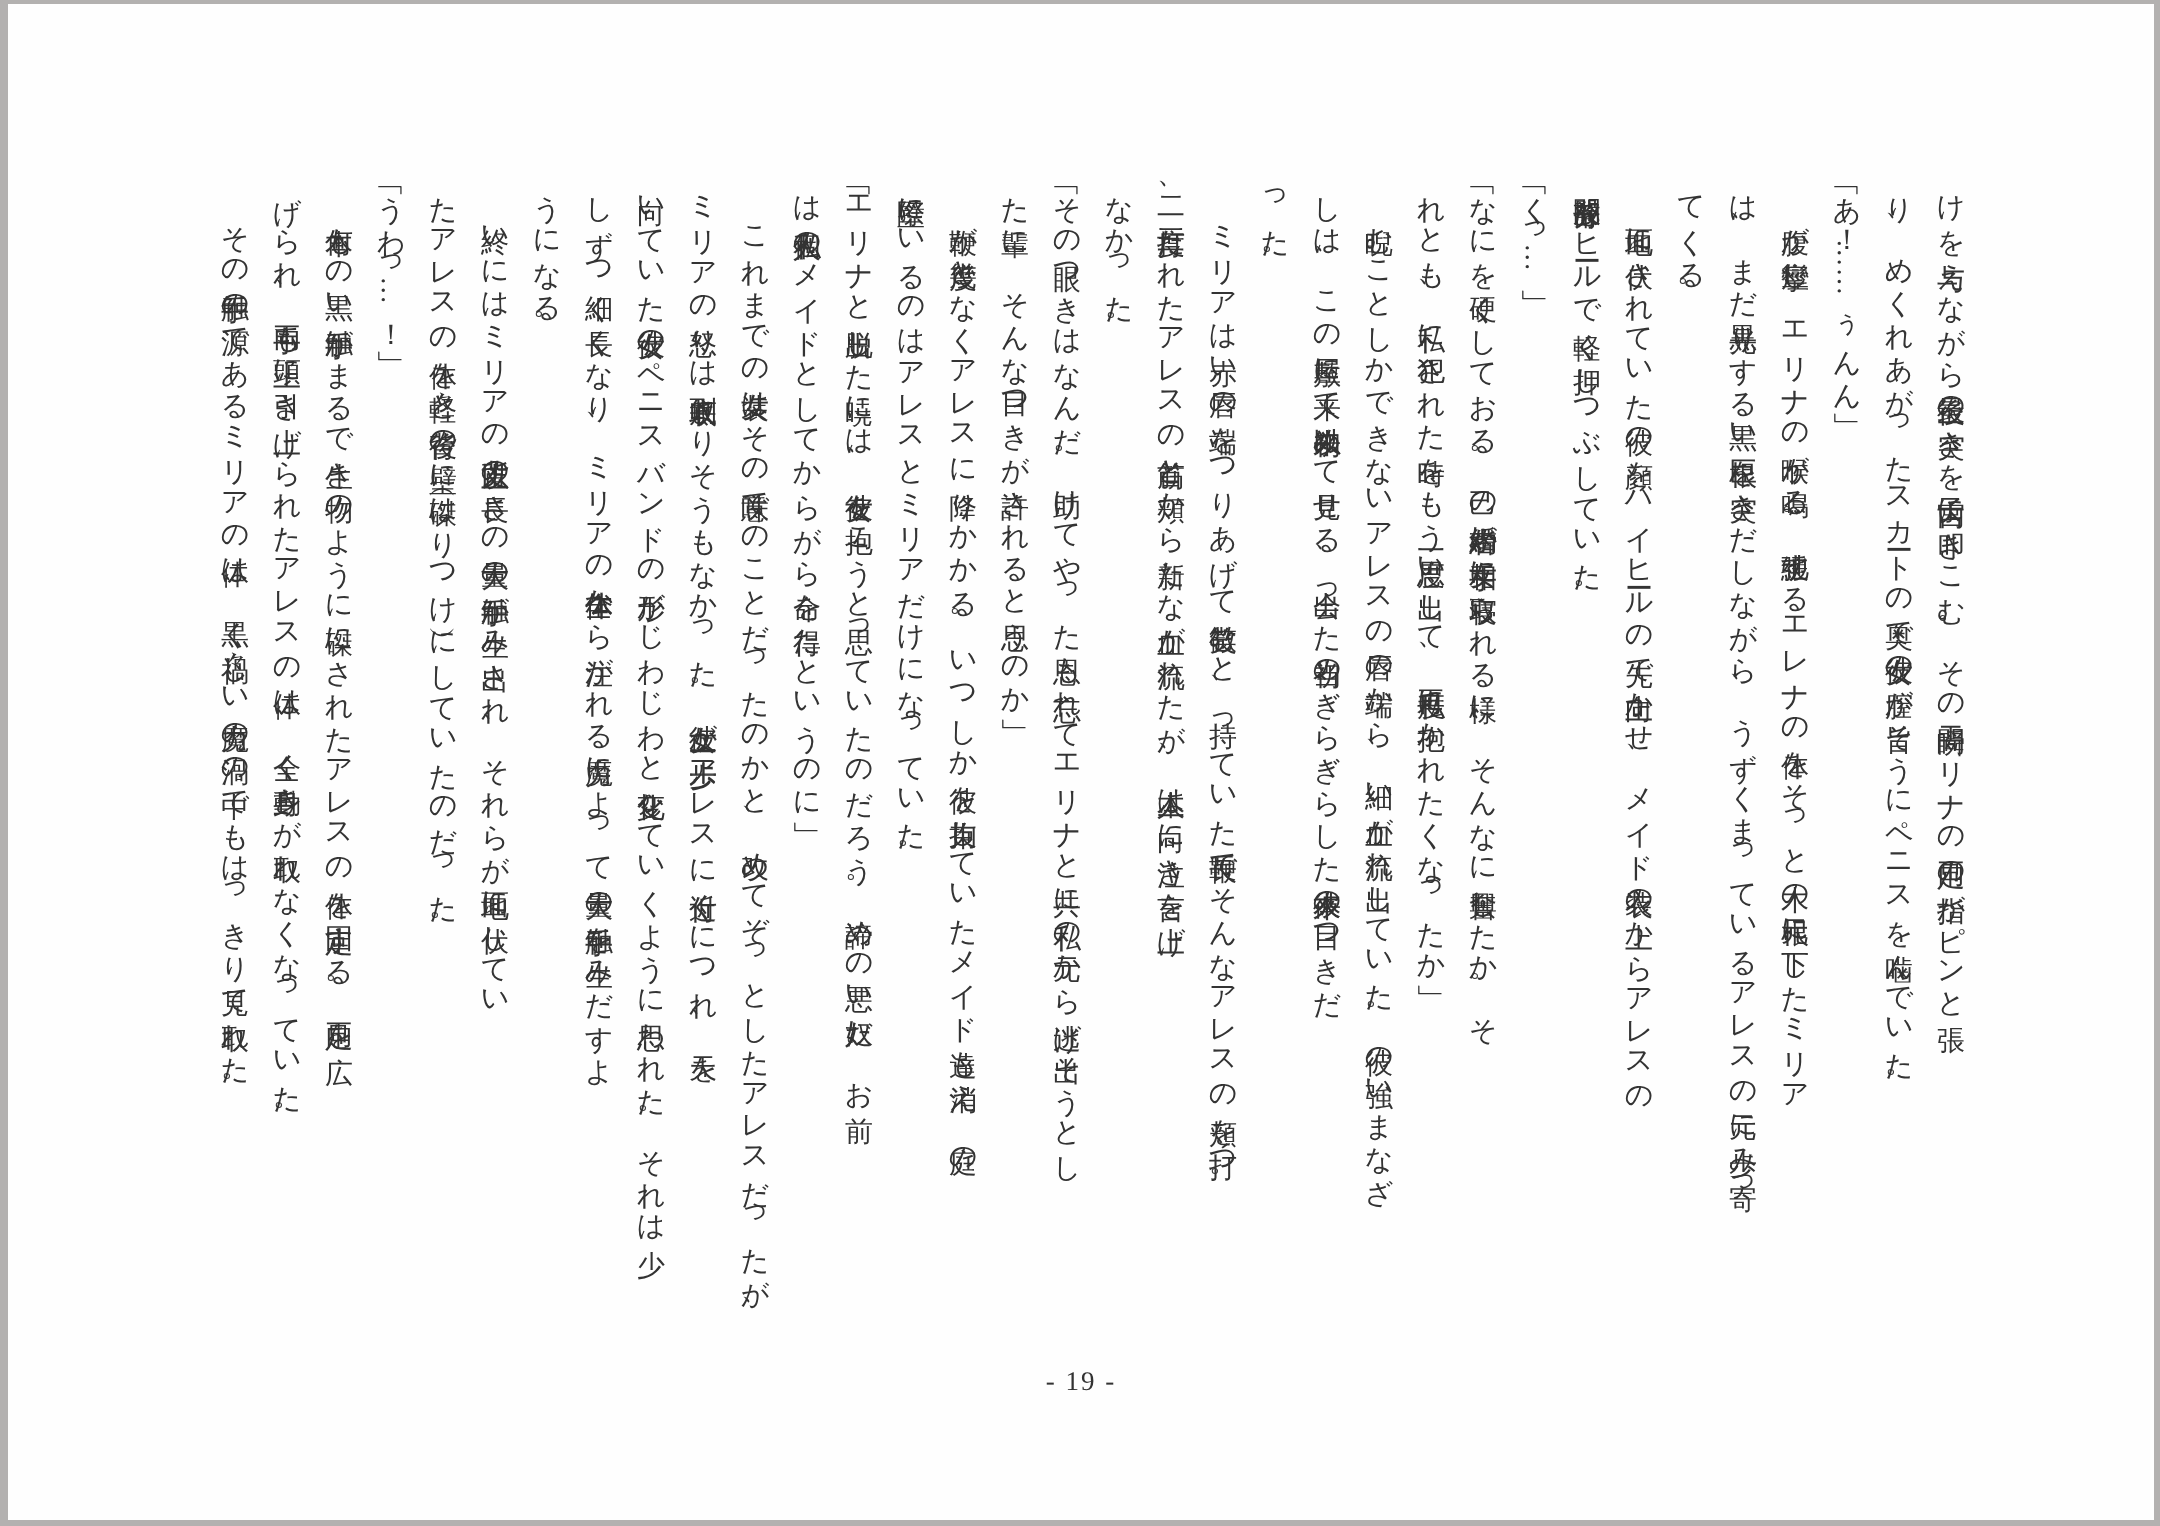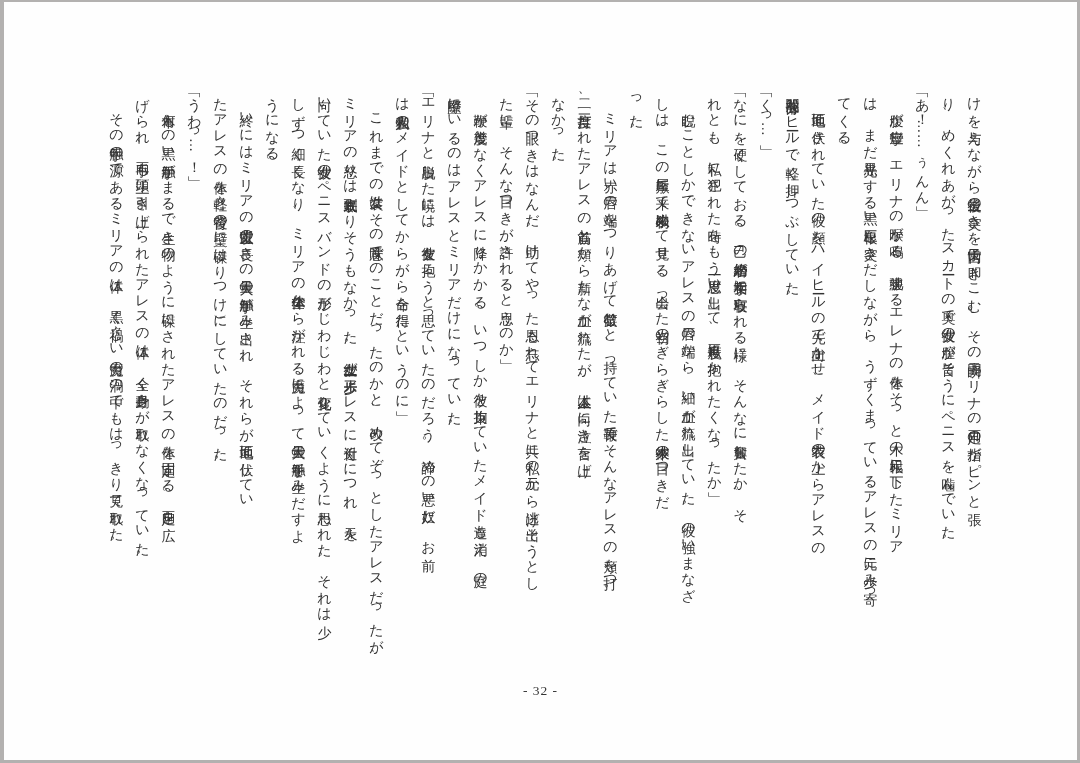--- a/index.html
+++ b/index.html
@@ -88,15 +88,15 @@
       <p class="tline">しずつ細く長くなり、ミリアの体全体から注がれる魔力によって大量の触手を生みだすよ</p>
       <p class="tline">うになる。</p>
       <p class="tline indent">終いにはミリアの背丈以上の長さの大量の触手が生み出され、それらが地面に伏してい</p>
       <p class="tline">たアレスの体を軽々と背後の壁に磔（はりつけ）にしていたのだった。</p>
       <p class="tline">「うわっ…！」</p>
       <p class="tline indent">何本もの黒い触手がまるで生き物のように磔にされたアレスの体を固定する。両足を広</p>
       <p class="tline">げられ、両手も頭上に引き上げられたアレスの体は、全く身動きが取れなくなっていた。</p>
       <p class="tline indent">その触手の源であるミリアの体は、黒く禍々しい魔力の渦の中でもはっきり見て取れた。</p>
     </div>
 
-  <div class="page-number">- 32 -</div>
+  <div class="page-number">- 19 -</div>
 
 </div>
 
 </body></html>

